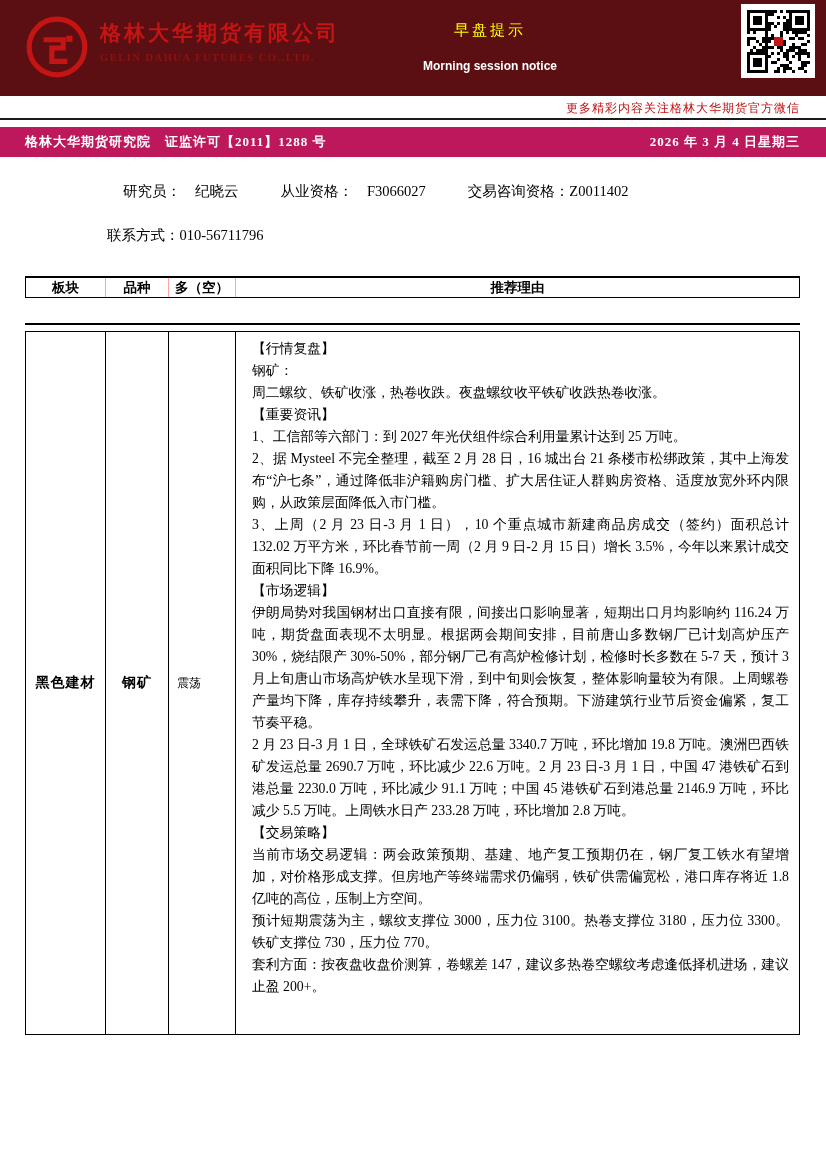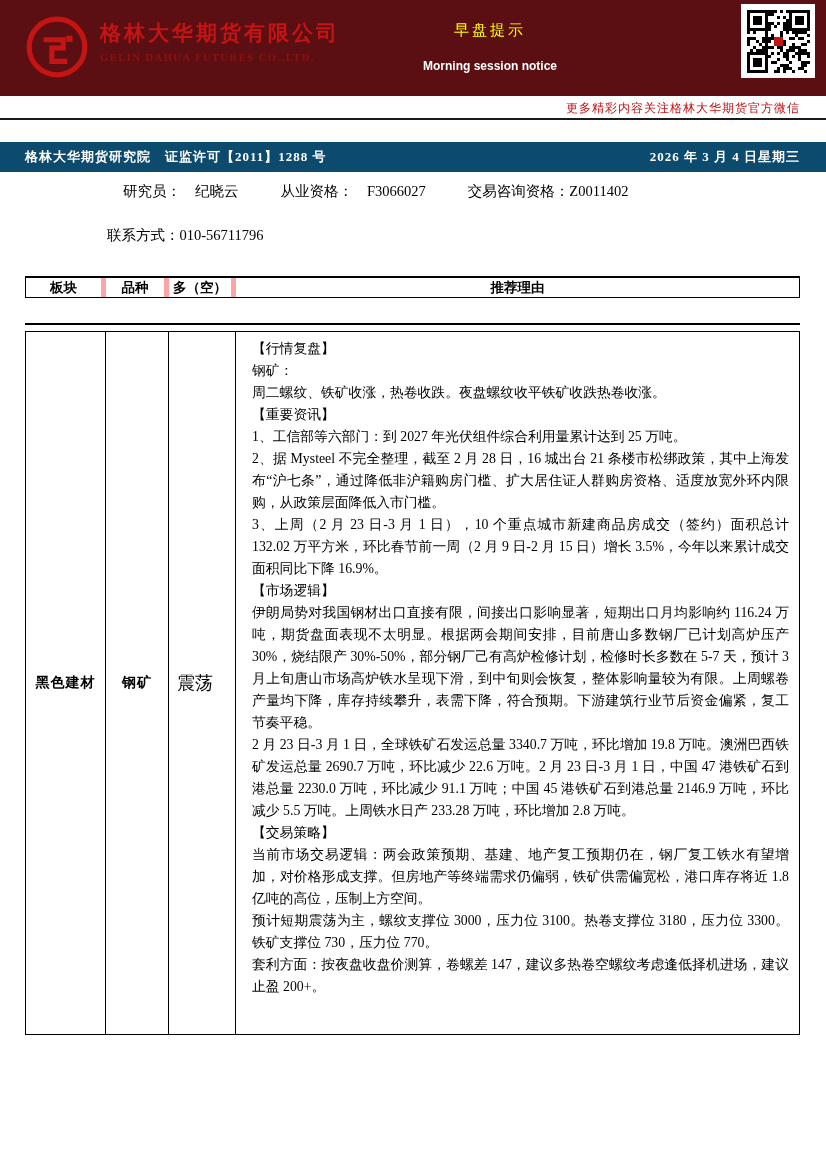--- a/index.html
+++ b/index.html
@@ -14,46 +14,46 @@
   .brand-en { font-size:10.5px; font-weight:bold; color:#8d1212; letter-spacing:1.5px; margin-top:6px; }
   .notice-block { position:absolute; left:370px; top:0; width:240px; height:96px; text-align:center; }
   .notice-cn { margin-top:21px; font-size:15px; font-weight:normal; color:#ffff00; letter-spacing:3px; }
   .notice-en { margin-top:19px; font-size:12px; font-weight:bold; color:#ffffff; font-family:"Liberation Sans","DejaVu Sans",sans-serif; }
   .qr-box { position:absolute; left:741px; top:4px; width:74px; height:74px; background:#ffffff; display:flex; align-items:center; justify-content:center; }
 
   
   .wechat-note { position:absolute; top:100px; right:26px; font-size:12px; color:#c01010; letter-spacing:1px; }
   .rule-top { position:absolute; top:118px; left:0; width:826px; height:2px; background:#1a1a1a; }
 
-  .info-bar { position:absolute; top:142px; left:0; width:826px; height:30px; background:#0c4a6e; color:#ffffff; font-weight:bold; font-size:13px; }
+  .info-bar { position:absolute; top:127px; left:0; width:826px; height:30px; background:#be185d; color:#ffffff; font-weight:bold; font-size:13px; }
   .info-left { position:absolute; left:25px; top:0; line-height:30px; letter-spacing:1px; }
   .info-right { position:absolute; right:26px; top:0; line-height:30px; letter-spacing:1px; }
 
   
   .researcher-line { position:absolute; top:182px; left:123px; font-size:14.5px; color:#000; display:flex; align-items:baseline; }
   .researcher-line .grp { display:flex; align-items:baseline; }
   .researcher-line .gap-s { width:14px; }
   .researcher-line .gap-l { width:42px; }
   .contact-line { position:absolute; top:226px; left:107px; font-size:14.5px; color:#000; }
 
   
   .thead { position:absolute; top:276px; left:25px; width:775px; height:22px; border-top:2.5px solid #000; border-bottom:1.5px solid #000; border-left:1px solid #000; border-right:1px solid #000; display:flex; }
-  .thead .hc { border-right:5px solid #fca5a5; display:flex; align-items:center; justify-content:center; font-weight:bold; font-size:13.5px; }
+  .thead .hc { border-right:1px solid #fca5a5; display:flex; align-items:center; justify-content:center; font-weight:bold; font-size:13.5px; }
   .thead .hc:last-child { border-right:none; }
   .col-sector { width:80px; }
   .col-variety { width:63px; }
   .col-direction { width:67px; }
   .col-reason { flex:1; }
 
   .mid-rule { position:absolute; top:323px; left:25px; width:775px; height:1.5px; background:#000; }
 
   .tbody { position:absolute; top:331px; left:25px; width:775px; height:704px; border-top:1.5px solid #000; border-bottom:1.5px solid #000; border-left:1px solid #000; border-right:1px solid #000; display:flex; }
   .tbody .bc { border-right:1px solid #000; }
   .cell-center { display:flex; align-items:center; justify-content:center; font-weight:bold; font-size:14px; letter-spacing:1px; }
-  .cell-direction { display:flex; align-items:center; justify-content:flex-start; padding-left:8px; font-size:18px; }
+  .cell-direction { display:flex; align-items:center; justify-content:flex-start; padding-left:8px; font-size:12px; }
   .cell-reason { flex:1; padding:6px 10px 6px 16px; font-size:13.8px; line-height:22px; text-align:justify; color:#000; border-right:none; }
   .cell-reason .para { margin:0; }
 </style>
 </head>
 <body>
 
 <div class="page">
 
   <div class="banner">
     <div class="logo-wrap">

